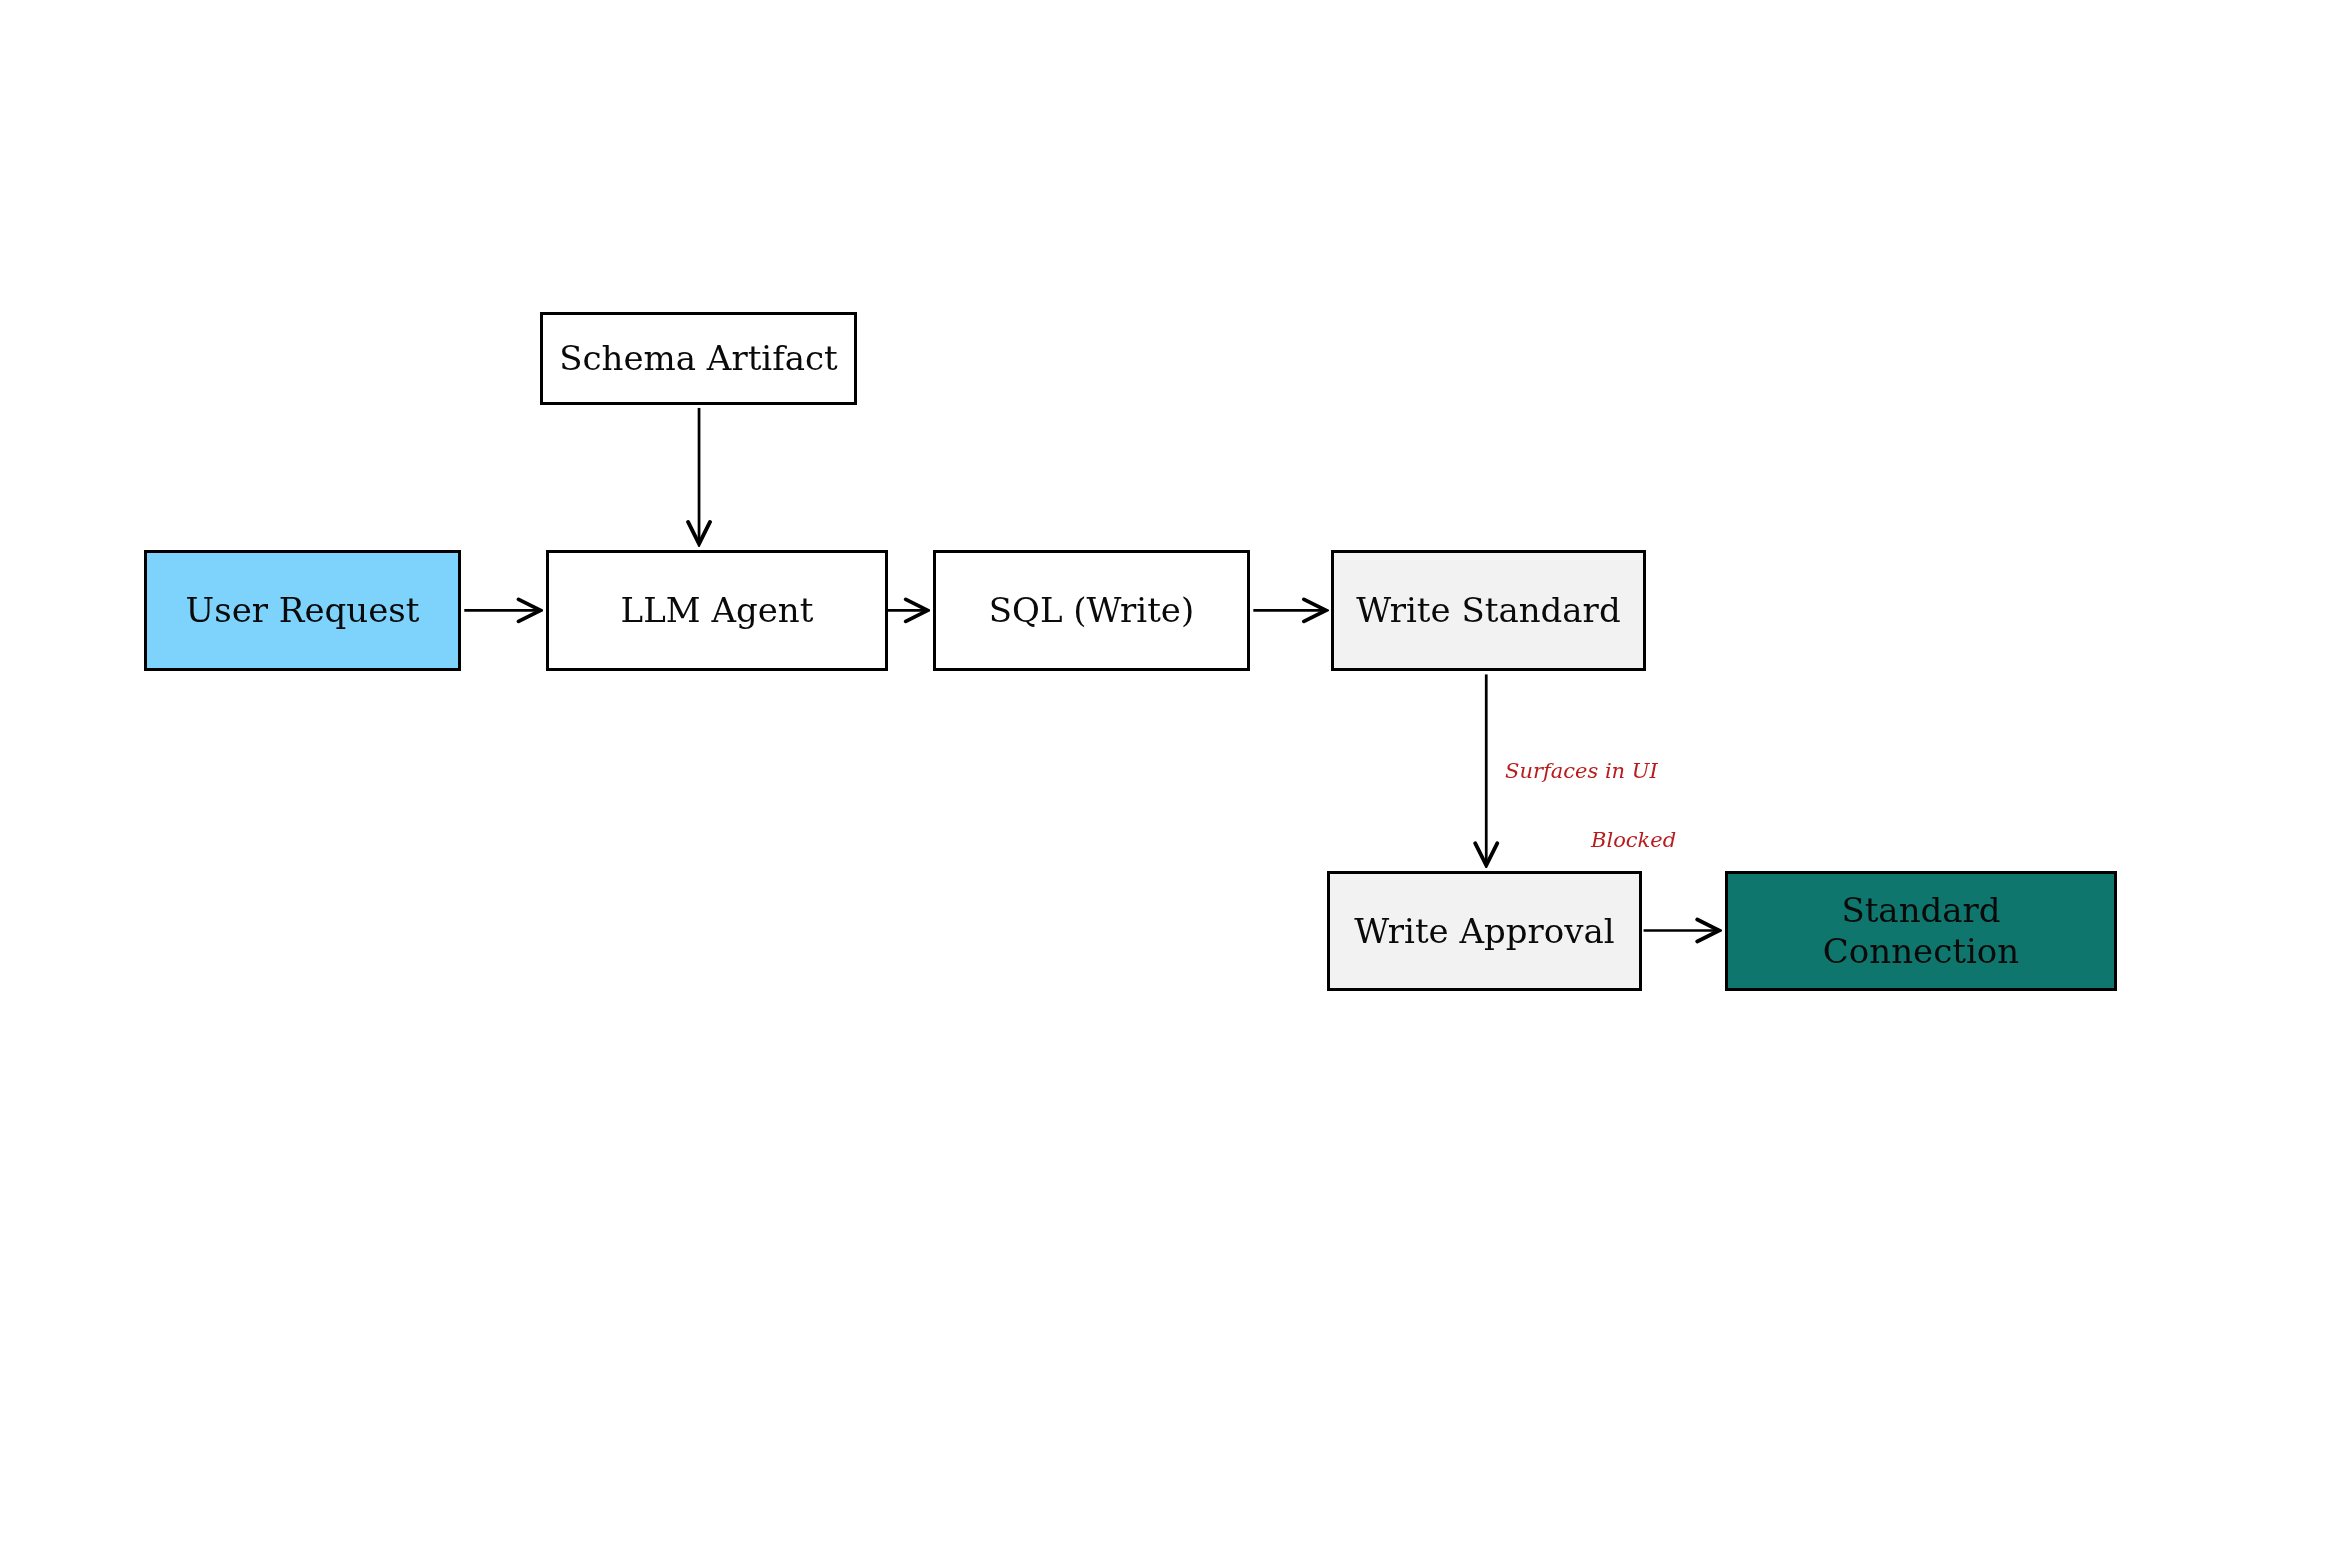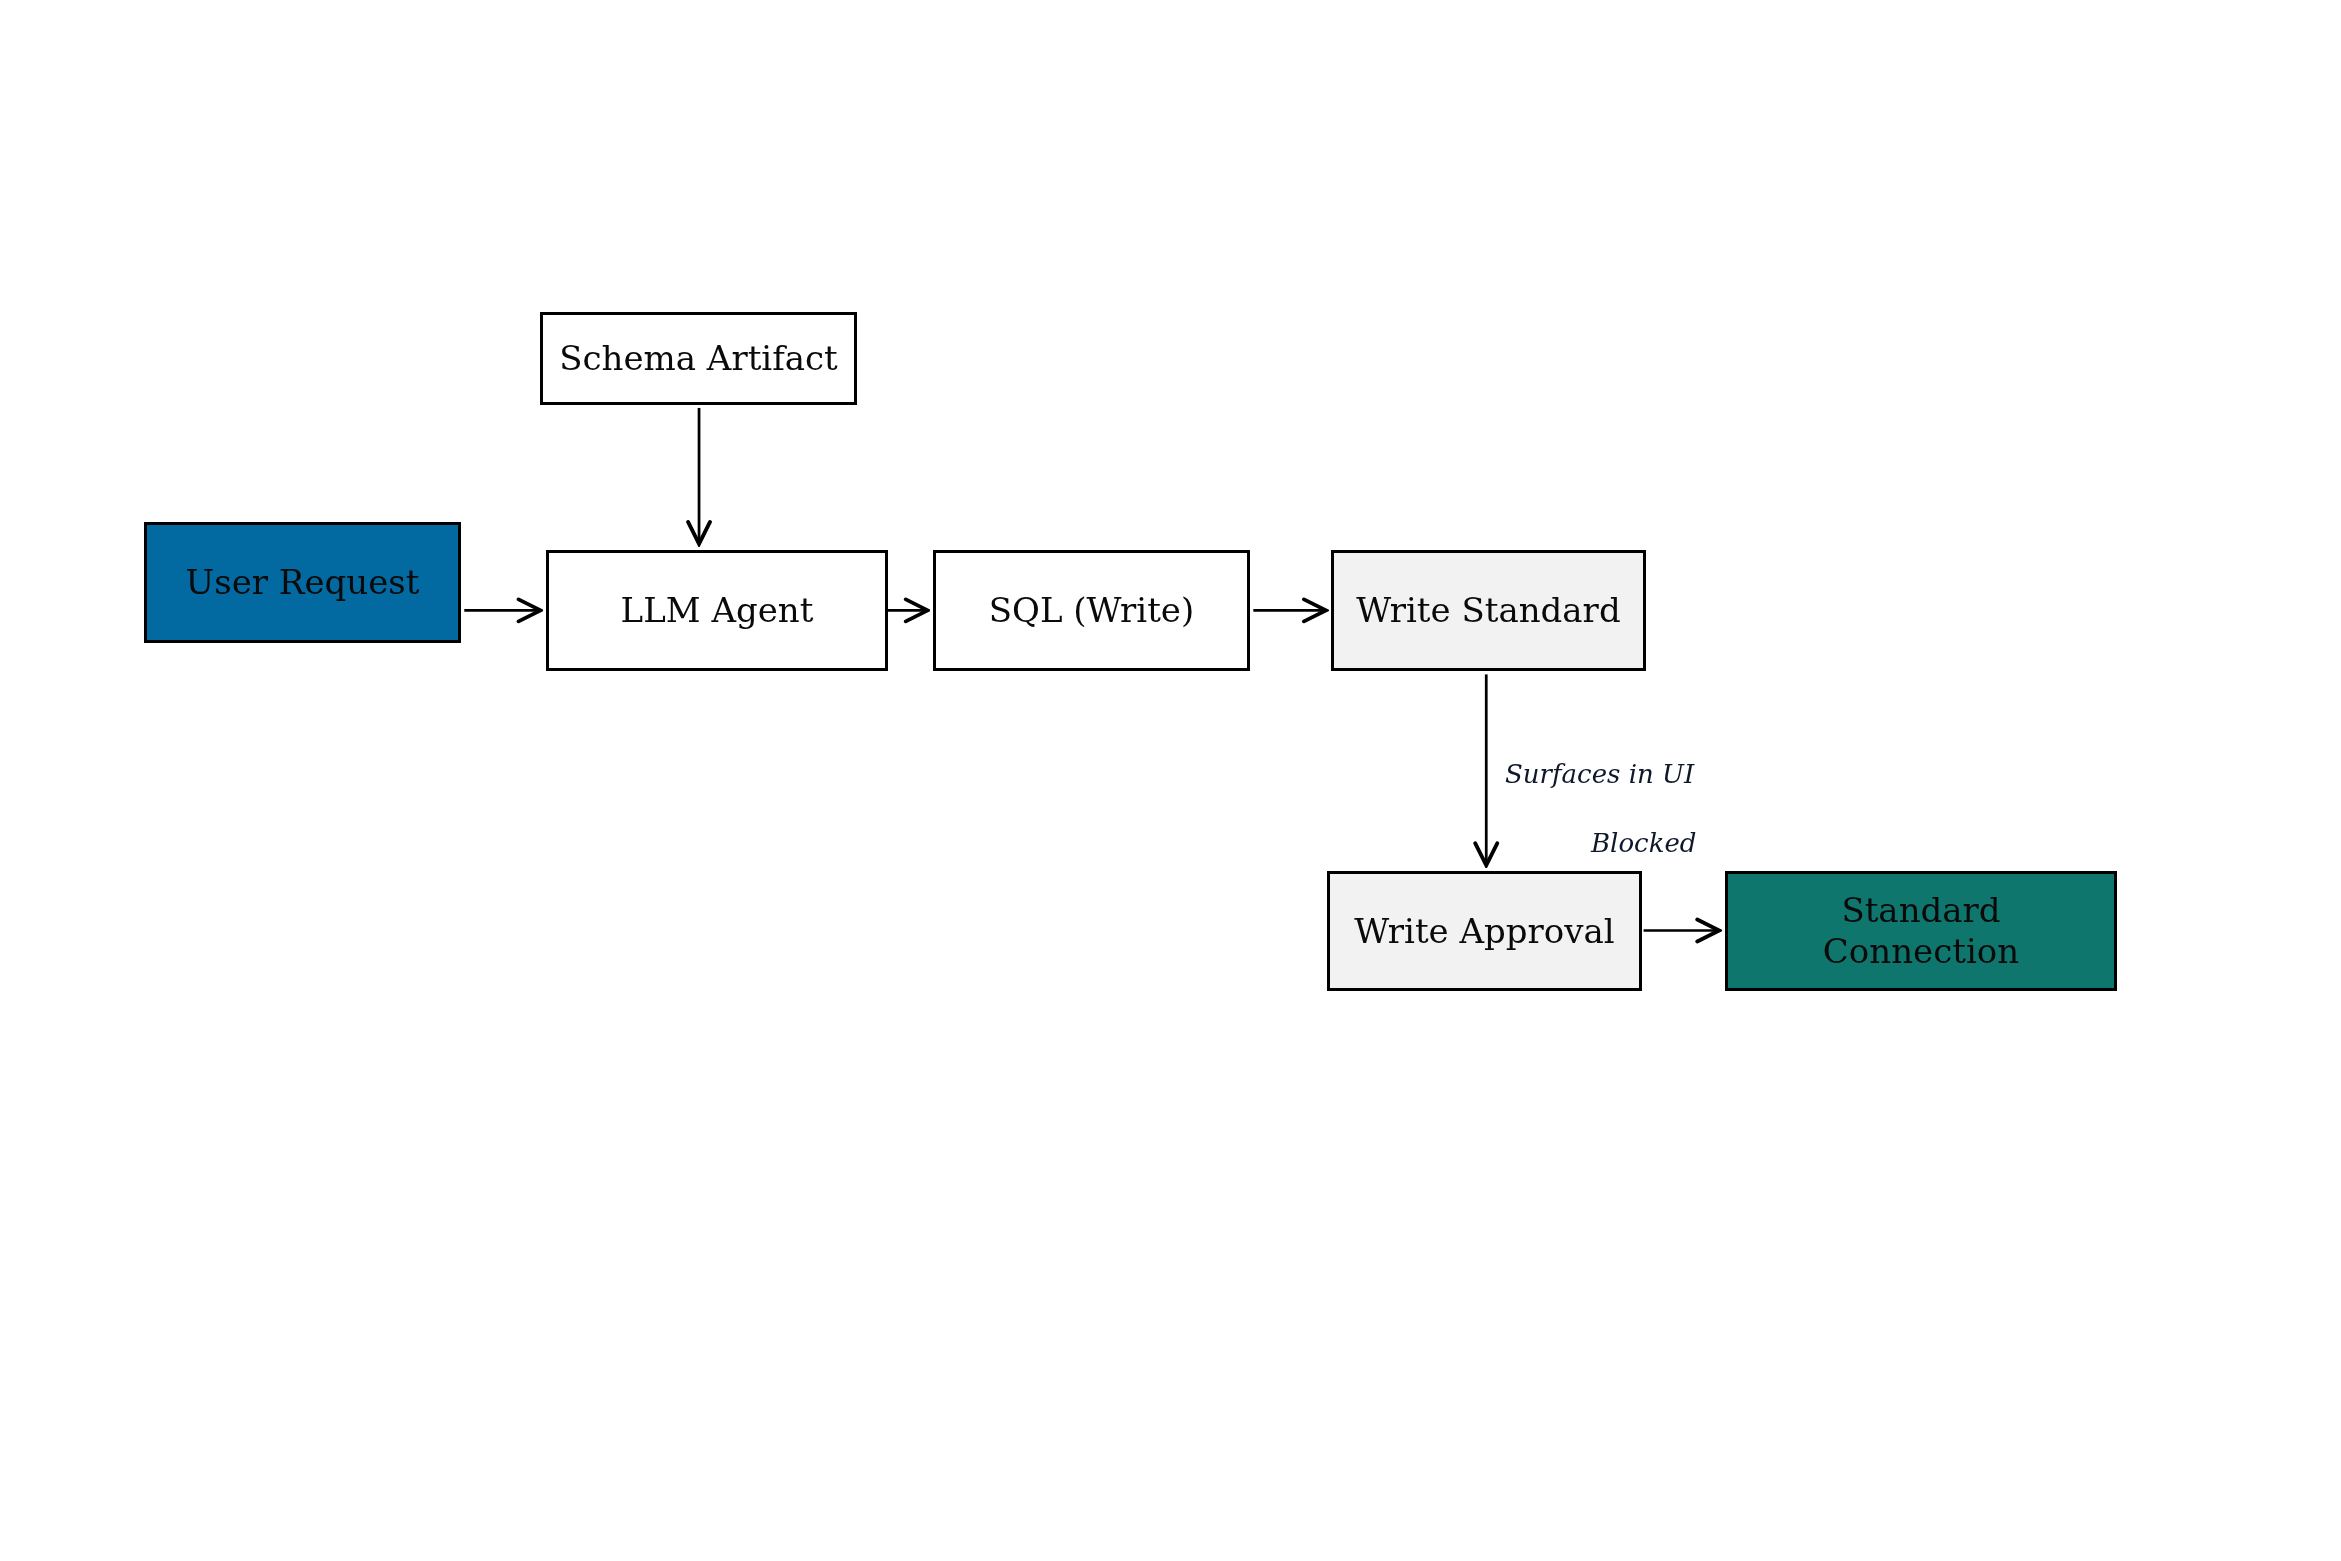--- a/index.html
+++ b/index.html
@@ -37,22 +37,22 @@
   #edges-svg {
     position: absolute;
     left: 0;
     top: 0;
     width: 2342px;
     height: 1561px;
   }
   .edge-label {
     position: absolute;
     font-style: italic;
-    font-size: 26px;
-    color: #0f172a;
+    font-size: 21px;
+    color: #b91c1c;
     white-space: nowrap;
   }
   #label-surfaces { left: 1505px; top: 759px; }
   #label-approved { left: 1591px; top: 828px; }
 </style>
 </head>
 <body>
 
 <div id="canvas">
 
@@ -69,21 +69,21 @@
       <path d="M2055,1001 L2174,1001" marker-end="url(#arrowhead)"></path>
       <path d="M2437,1106 L2437,1419" marker-end="url(#arrowhead)"></path>
       <path d="M2695,1526 L2819,1526" marker-end="url(#arrowhead)"></path>
     </g>
   </svg>
 
   <div class="node" id="node-schema-artifact" style="left: 540px; top: 312px; width: 317px; height: 93px; background-color: rgb(255, 255, 255);">
     <span class="label-wrap">Schema Artifact</span>
   </div>
 
-  <div class="node" id="node-user-request" style="left: 144px; top: 522px; width: 317px; height: 121px; background-color: #0369a1;">
+  <div class="node" id="node-user-request" style="left: 144px; top: 550px; width: 317px; height: 121px; background-color: #7dd3fc;">
     <span class="label-wrap">User Request</span>
   </div>
 
   <div class="node" id="node-llm-agent" style="left: 546px; top: 550px; width: 342px; height: 121px; background-color: rgb(255, 255, 255);">
     <span class="label-wrap">LLM Agent</span>
   </div>
 
   <div class="node" id="node-sql-write" style="left: 933px; top: 550px; width: 317px; height: 121px; background-color: rgb(255, 255, 255);">
     <span class="label-wrap">SQL (Write)</span>
   </div>

